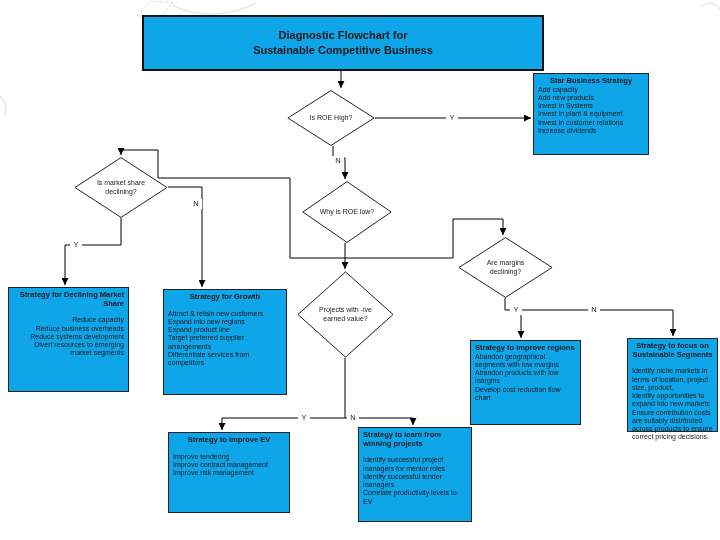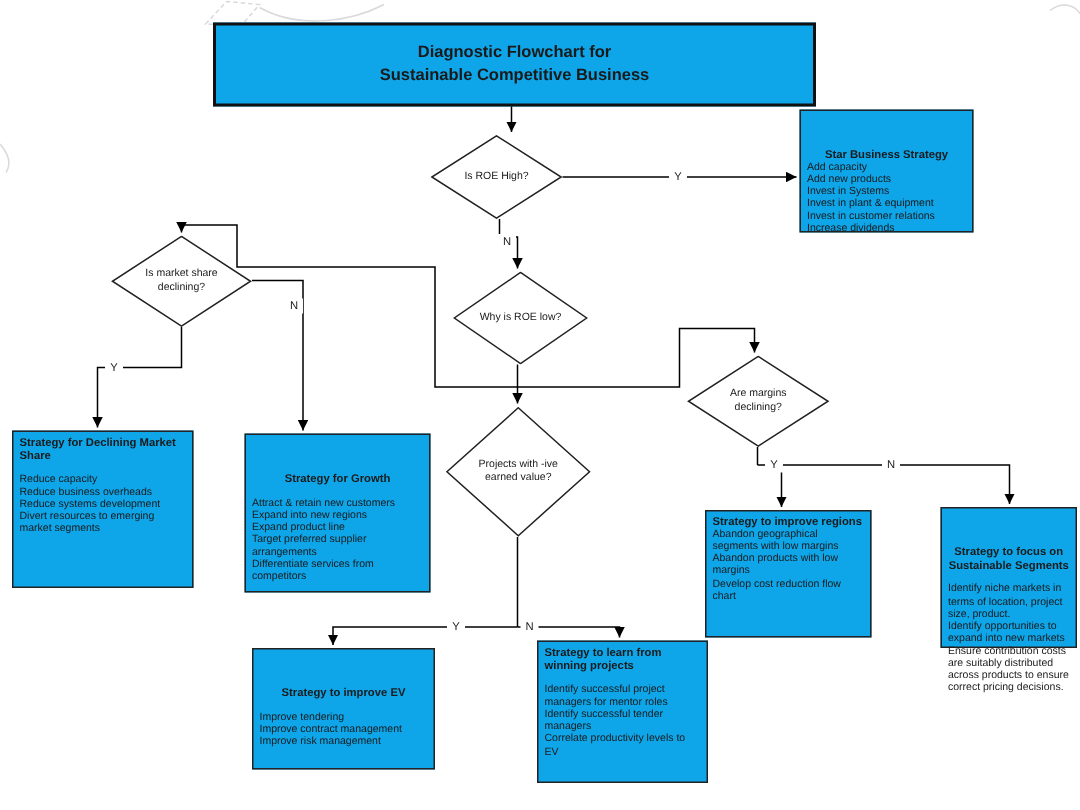--- a/index.html
+++ b/index.html
@@ -17,21 +17,21 @@
   .diamond svg{position:absolute;left:0;top:0;width:100%;height:100%;}
   .diamond .dlabel{
     position:absolute;inset:0;display:flex;align-items:center;justify-content:center;
     text-align:center;font-size:7px;line-height:1.15;padding:0 12px;
   }
   .sbox{
     border:1px solid #222;padding:3px 4px;box-sizing:border-box;
     font-size:7px;line-height:1.18;
   }
   .sbox .btitle{font-weight:bold;font-size:7.5px;line-height:1.15;}
-  .sbox .btitle.tc{text-align:center;margin-top:22px;}
+  .sbox .btitle.tc{text-align:center;}
   .sbox .bitems{white-space:pre-line;}
   .sbox .bitems.gap{margin-top:8px;}
   .edge-label{
     position:absolute;z-index:3;background:#ffffff;font-size:7.5px;line-height:1;
     width:12px;text-align:center;padding:1px 0;
   }
 </style>
 </head>
 <body>
 
@@ -110,21 +110,21 @@
   <div class="node sbox" style="left:533px;top:73px;width:116px;height:82px;">
     <div class="btitle tc">Star Business Strategy</div>
     <div class="bitems">Add capacity
 Add new products
 Invest in Systems
 Invest in plant &amp; equipment
 Invest in customer relations
 Increase dividends</div>
   </div>
 
-  <div class="node sbox" style="left:8px;top:287px;width:121px;height:105px;">
+  <div class="node sbox" style="left:8px;top:287px;width:121px;height:105px;text-align:right;">
     <div class="btitle">Strategy for Declining Market Share</div>
     <div class="bitems gap">Reduce capacity
 Reduce business overheads
 Reduce systems development
 Divert resources to emerging market segments</div>
   </div>
 
   <div class="node sbox" style="left:163px;top:289px;width:124px;height:106px;">
     <div class="btitle tc">Strategy for Growth</div>
     <div class="bitems gap">Attract &amp; retain new customers

